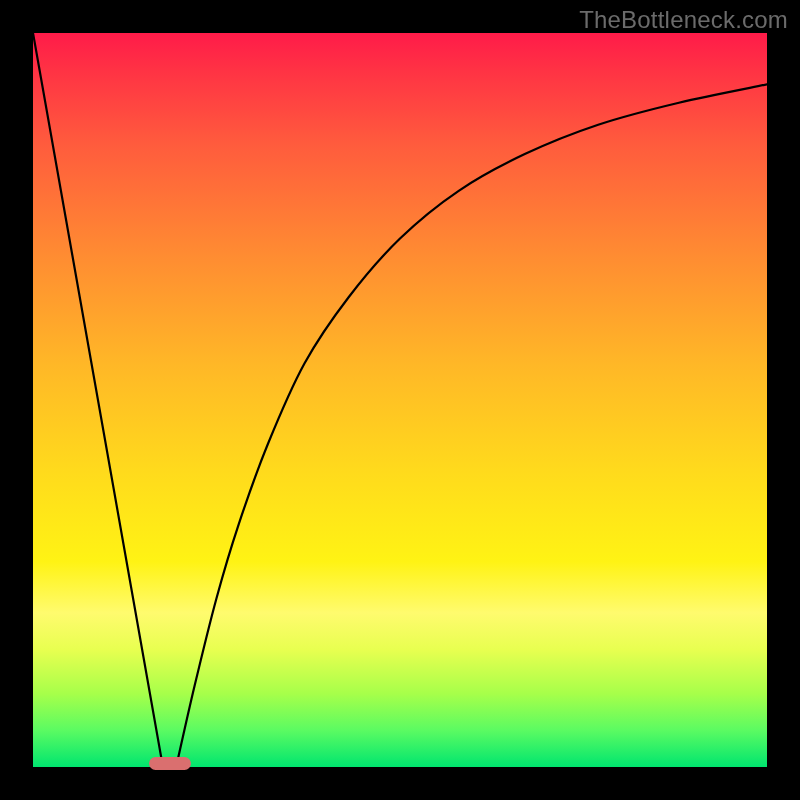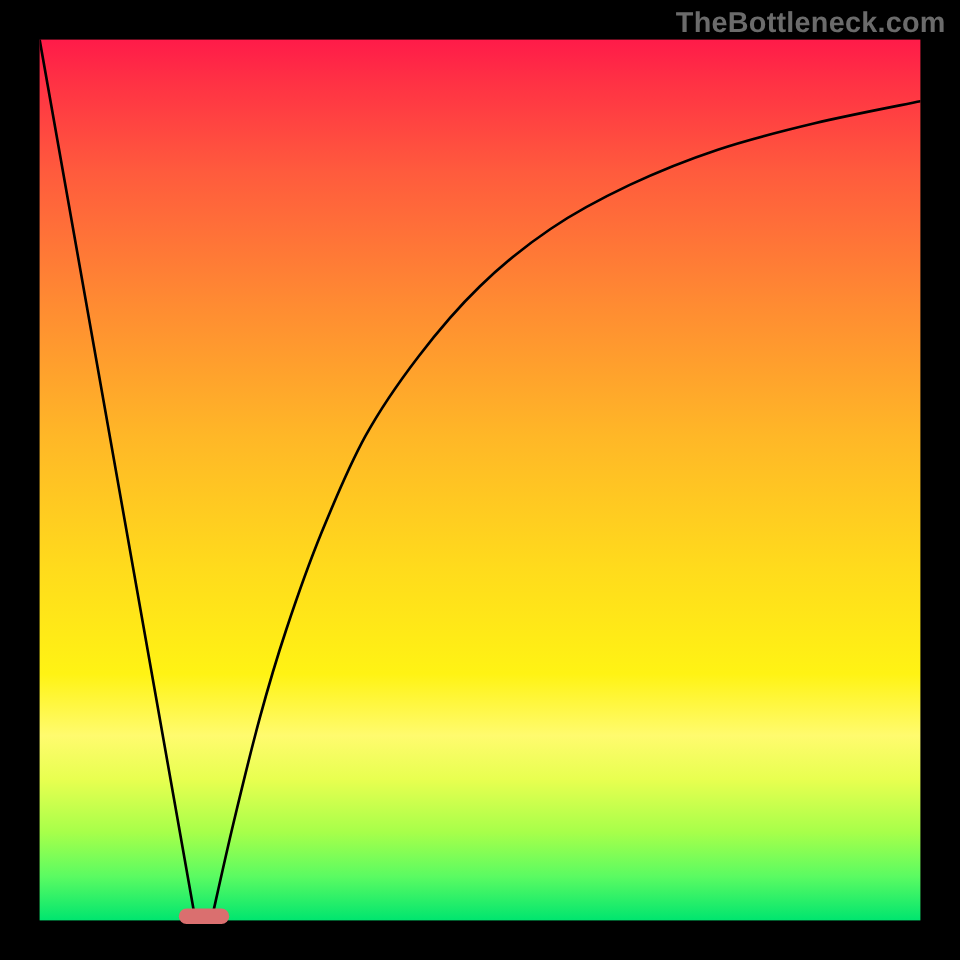--- a/index.html
+++ b/index.html
@@ -51,21 +51,21 @@
     height: 13px;
     border-radius: 7px;
     background: #da6f6f;
   }
   .watermark {
     position: absolute;
     top: 6px;
     right: 12px;
     color: #6b6b6b;
     font-size: 24px;
-    font-weight: 700;
+    font-weight: 400;
     letter-spacing: 0.2px;
     user-select: none;
   }
 </style>
 </head>
 <body>
 
 <div class="frame">
   <div class="plot">
     <svg viewBox="0 0 734 734" preserveAspectRatio="none">

